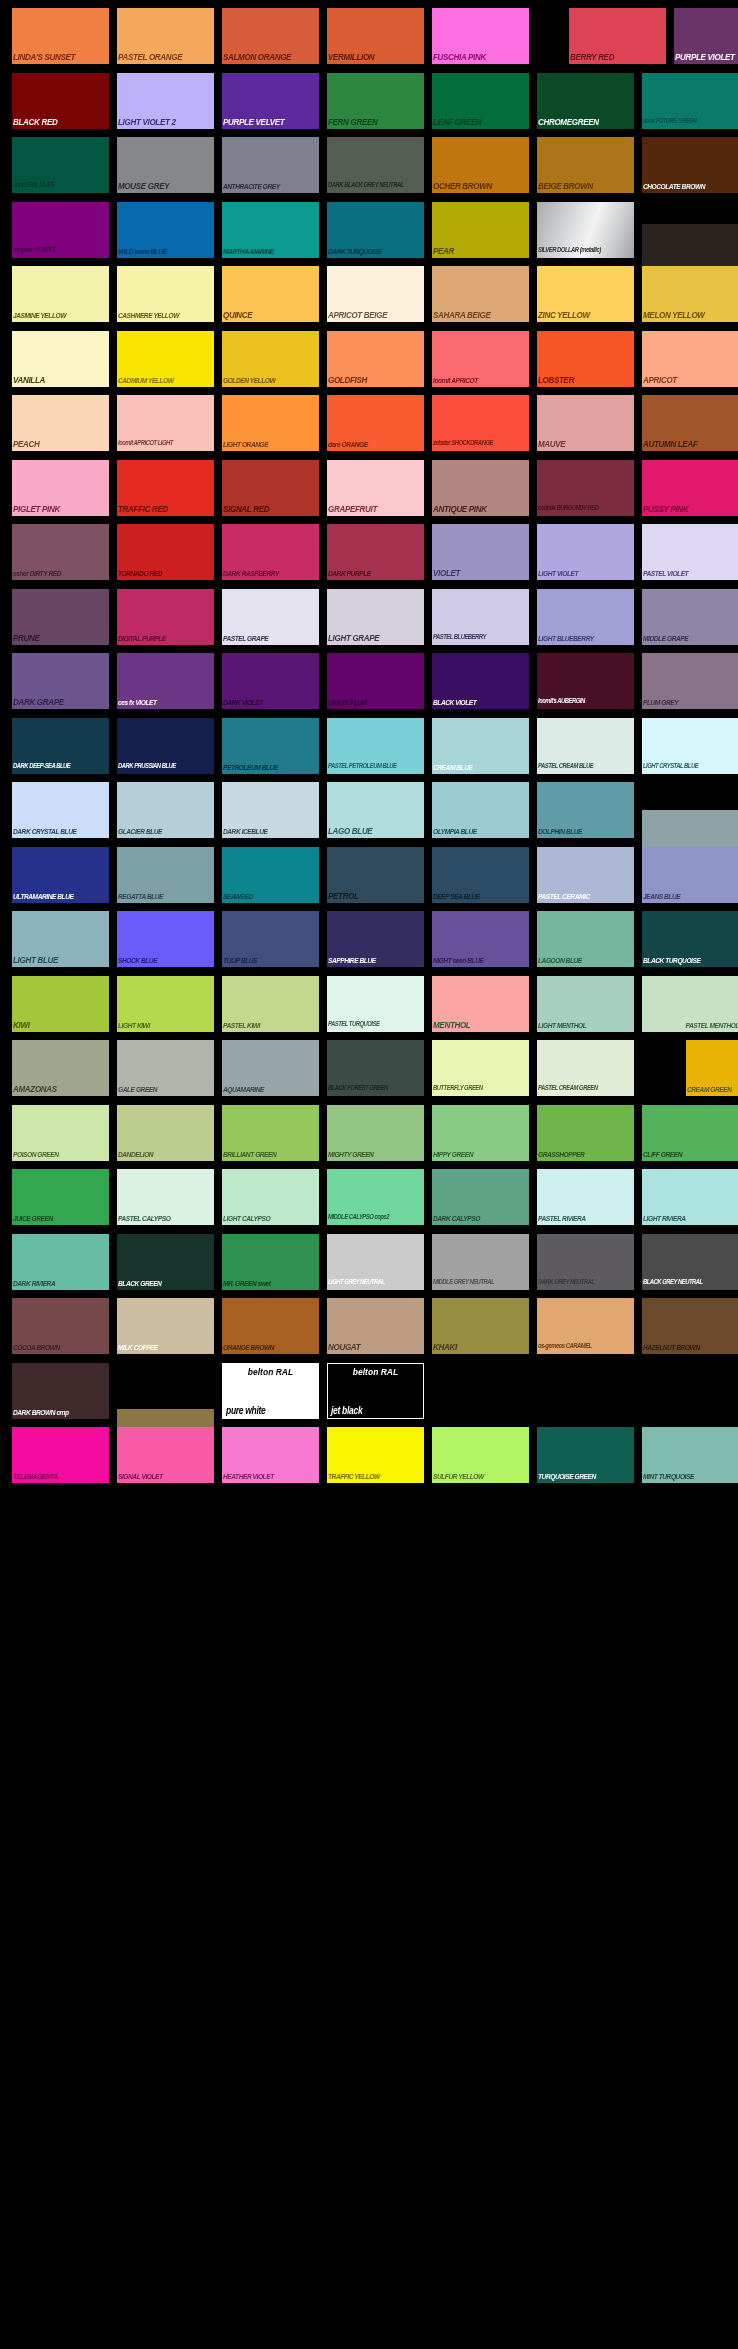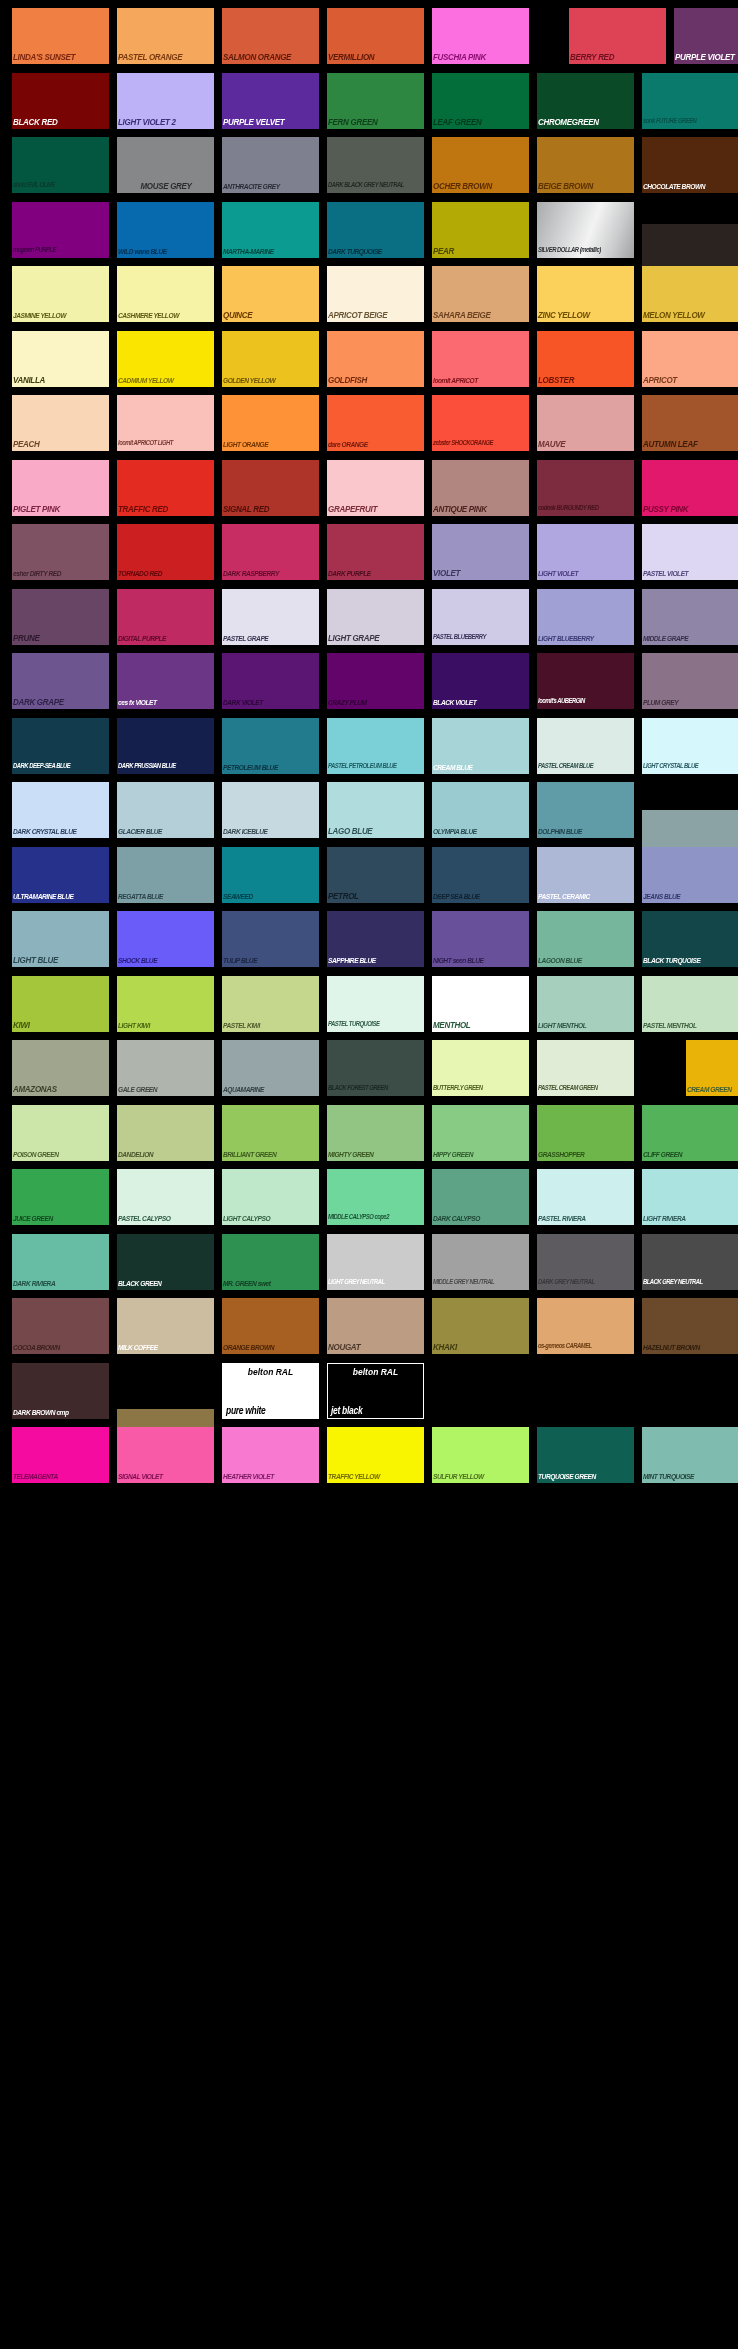--- a/index.html
+++ b/index.html
@@ -114,21 +114,21 @@
         <div class="label" style="color: rgb(255, 255, 255);">CHROMEGREEN</div>
       </div>
       <div class="swatch" style="background-color: rgb(10, 122, 109);">
         <div class="label xs" style="color: rgb(5, 82, 72);">sonk FUTURE GREEN</div>
       </div>
     </div>
     <div class="row">
       <div class="swatch" style="background-color: rgb(3, 86, 63);">
         <div class="label xs" style="color: rgb(12, 58, 43);">shok! EVIL OLIVE</div>
       </div>
-      <div class="swatch" style="background-color: rgb(133, 135, 137); text-align: center;">
+      <div class="swatch" style="background-color: rgb(133, 135, 137);">
         <div class="label" style="color: rgb(43, 44, 46);">MOUSE GREY</div>
       </div>
       <div class="swatch" style="background-color: rgb(126, 128, 143);">
         <div class="label sm" style="color: rgb(42, 43, 54);">ANTHRACITE GREY</div>
       </div>
       <div class="swatch" style="background-color: rgb(84, 92, 84);">
         <div class="label xs" style="color: rgb(36, 42, 36);">DARK BLACK GREY NEUTRAL</div>
       </div>
       <div class="swatch" style="background-color: rgb(192, 118, 16);">
         <div class="label" style="color: rgb(92, 44, 0);">OCHER BROWN</div>
@@ -422,27 +422,27 @@
       </div>
       <div class="swatch" style="background-color: rgb(180, 217, 77);">
         <div class="label sm" style="color: rgb(74, 99, 19);">LIGHT KIWI</div>
       </div>
       <div class="swatch" style="background-color: rgb(197, 214, 141);">
         <div class="label sm" style="color: rgb(78, 90, 44);">PASTEL KIWI</div>
       </div>
       <div class="swatch" style="background-color: rgb(224, 245, 234);">
         <div class="label xs" style="color: rgb(47, 90, 69);">PASTEL TURQUOISE</div>
       </div>
-      <div class="swatch" style="background-color: #ffffff;">
+      <div class="swatch" style="background-color: #fca5a5;">
         <div class="label" style="color: rgb(37, 90, 57);">MENTHOL</div>
       </div>
       <div class="swatch" style="background-color: rgb(166, 207, 189);">
         <div class="label sm" style="color: rgb(47, 86, 71);">LIGHT MENTHOL</div>
       </div>
-      <div class="swatch" style="background-color: rgb(197, 226, 194);">
+      <div class="swatch" style="background-color: rgb(197, 226, 194); text-align: right;">
         <div class="label sm" style="color: rgb(58, 94, 57);">PASTEL MENTHOL</div>
       </div>
     </div>
     <div class="row">
       <div class="swatch" style="background-color: rgb(160, 166, 141);">
         <div class="label" style="color: rgb(60, 65, 44);">AMAZONAS</div>
       </div>
       <div class="swatch" style="background-color: rgb(175, 180, 172);">
         <div class="label sm" style="color: rgb(65, 69, 64);">GALE GREEN</div>
       </div>

